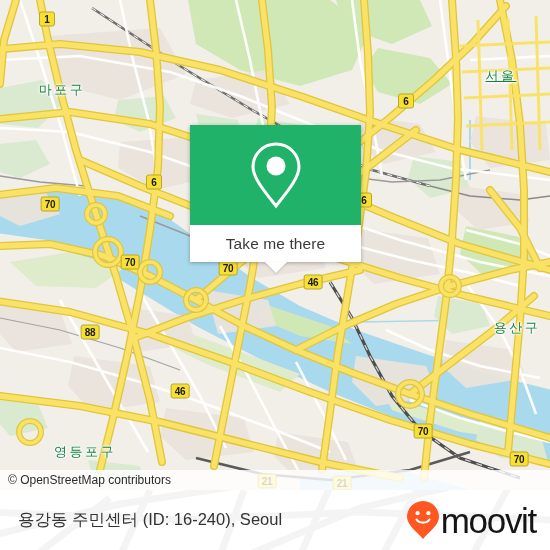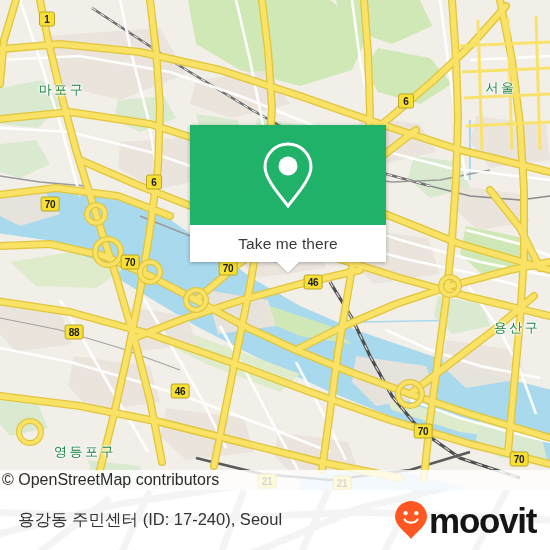--- a/index.html
+++ b/index.html
@@ -49,31 +49,31 @@
     text-shadow: 0 0 3px #fff, 0 0 3px #fff, 0 0 2px #fff, 1px 0 2px #fff, -1px 0 2px #fff;
   }
 
   
   #attribution {
     position: absolute; left: 0; bottom: 0;
     width: 100%;
     background: rgba(255,255,255,0.82);
     color: #2b2b2b;
     font-family: "Liberation Sans", sans-serif;
-    font-size: 16px;
+    font-size: 12px;
     line-height: 20px;
-    padding: 0 2px;
+    padding: 0 8px;
     white-space: nowrap;
   }
 
   
   #popup-card {
     position: absolute;
     left: 190px; top: 125px;
-    width: 196px; height: 137px;
+    width: 171px; height: 137px;
     box-shadow: 0 1px 4px rgba(0,0,0,0.30);
     z-index: 20;
   }
   #card-green {
     position: relative;
     width: 100%; height: 100px;
     background: #21b26a;
     display: flex; align-items: center; justify-content: center;
   }
   #pin-icon { display: block; }
@@ -120,21 +120,21 @@
     white-space: nowrap;
   }
   #brand-logo {
     position: relative; z-index: 2;
     display: flex; align-items: center; gap: 1px;
   }
   #brand-wordmark {
     color: #151515;
     font-family: "Liberation Sans", sans-serif;
     font-size: 35px;
-    font-weight: bold;
+    font-weight: normal;
     letter-spacing: -1.3px;
     line-height: 35px;
   }
 </style>
 </head>
 <body>
 
 <div id="app">
 
   <div id="map-area">
@@ -311,33 +311,33 @@
           <path d="M464 98 L550 94"></path>
           <path d="M466 126 L550 122"></path>
           <path d="M478 20 L482 150"></path>
           <path d="M508 18 L512 150"></path>
           <path d="M536 16 L540 150"></path>
         </g>
       </g>
     </svg>
 
     <div class="place-label" style="left:62px;  top:90px;">마포구</div>
-    <div class="place-label" style="left:501px; top:88px;">서울</div>
+    <div class="place-label" style="left:501px; top:76px;text-decoration:underline;">서울</div>
     <div class="place-label" style="left:517px; top:328px;">용산구</div>
     <div class="place-label" style="left:85px;  top:452px;text-align:center;">영등포구</div>
 
     <div class="shield" style="left:47px;  top:19px;">1</div>
     <div class="shield" style="left:406px; top:101px;">6</div>
     <div class="shield" style="left:154px; top:182px;">6</div>
     <div class="shield" style="left:50px;  top:204px;">70</div>
     <div class="shield" style="left:364px; top:200px;">6</div>
     <div class="shield" style="left:130px; top:262px;">70</div>
     <div class="shield" style="left:228px; top:268px;">70</div>
     <div class="shield" style="left:313px; top:282px;">46</div>
-    <div class="shield" style="left:74px;  top:332px;">88</div>
+    <div class="shield" style="left:90px;  top:332px;">88</div>
     <div class="shield" style="left:180px; top:391px;">46</div>
     <div class="shield" style="left:423px; top:431px;">70</div>
     <div class="shield" style="left:519px; top:459px;">70</div>
     <div class="shield" style="left:267px; top:481px;">21</div>
     <div class="shield" style="left:342px; top:483px;">21</div>
 
     <div id="attribution">© OpenStreetMap contributors</div>
   </div>
 
   <div id="popup-card">
@@ -360,21 +360,21 @@
         <path d="M40 62 L110 8"></path>
         <path d="M120 66 L150 0"></path>
         <path d="M220 66 L244 0"></path>
         <path d="M300 66 L330 -4"></path>
         <path d="M380 70 L420 -6"></path>
         <path d="M470 70 L510 -6"></path>
         <path d="M-10 22 L180 30 L360 22 L550 30"></path>
         <path d="M250 64 L360 18 L470 -8"></path>
       </g>
     </svg>
-    <div id="bar-title">용강동 주민센터 (ID: 17-240), Seoul</div>
+    <div id="bar-title">용강동 주민센터 (ID: 16-240), Seoul</div>
     <div id="brand-logo">
       <svg width="34" height="40" viewBox="0 0 34 40">
         <path d="M17 1 C8.2 1 1 8.2 1 17 C1 25.5 12 32.5 17 39 C22 32.5 33 25.5 33 17 C33 8.2 25.8 1 17 1 Z" fill="#ff5722"></path>
         <circle cx="11.6" cy="13.2" r="2.1" fill="#ffffff"></circle>
         <circle cx="22.4" cy="13.2" r="2.1" fill="#ffffff"></circle>
         <path d="M10.5 19.5 C13 23.6 21 23.6 23.5 19.5" stroke="#ffffff" stroke-width="2.1" fill="none" stroke-linecap="round"></path>
       </svg>
       <span id="brand-wordmark">moovit</span>
     </div>
   </div>

